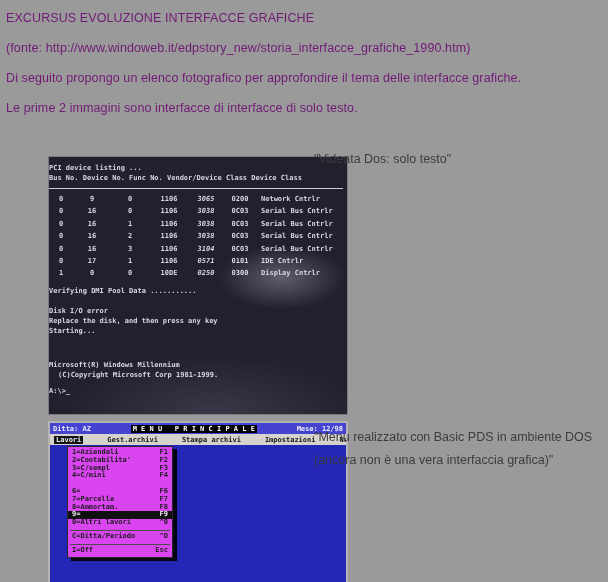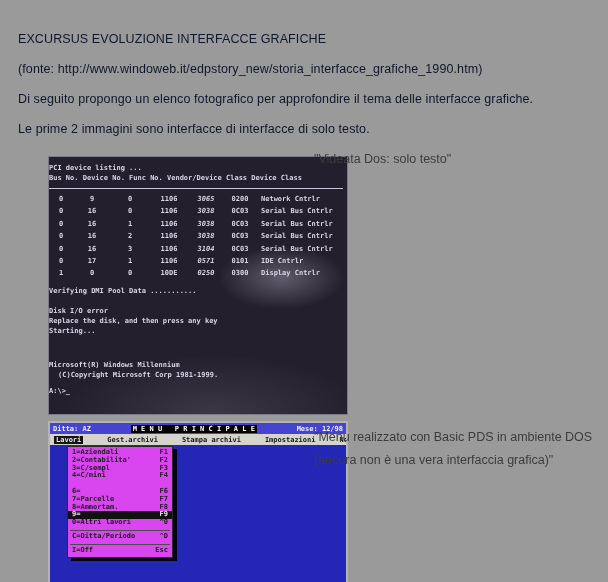--- a/index.html
+++ b/index.html
@@ -2,21 +2,21 @@
 <html><head>
 <meta charset="utf-8">
 <style>
   html,body{margin:0;padding:0;}
   body{
     width:608px;height:582px;position:relative;overflow:hidden;
     background:#9a9a9a;
     font-family:"Liberation Sans", sans-serif;
   }
   
-  .doc-text{position:absolute;left:18px;top:11px;color:#0f172a;width:590px;margin-top:21px;}
+  .doc-text{position:absolute;left:6px;top:11px;color:#701a75;width:590px;}
   .doc-text p{margin:0 0 15px 0;font-size:12.5px;line-height:15px;letter-spacing:.1px;}
   
   .photo{position:absolute;left:8px;box-sizing:border-box;}
   .dos-photo{
     top:149px;width:300px;height:259px;
     padding:6px 0;overflow:hidden;
     border:1px solid #7d7a86;
     color:#d9d5e8;
     font-family:"DejaVu Sans Mono", monospace;
     font-size:7px;font-weight:bold;

